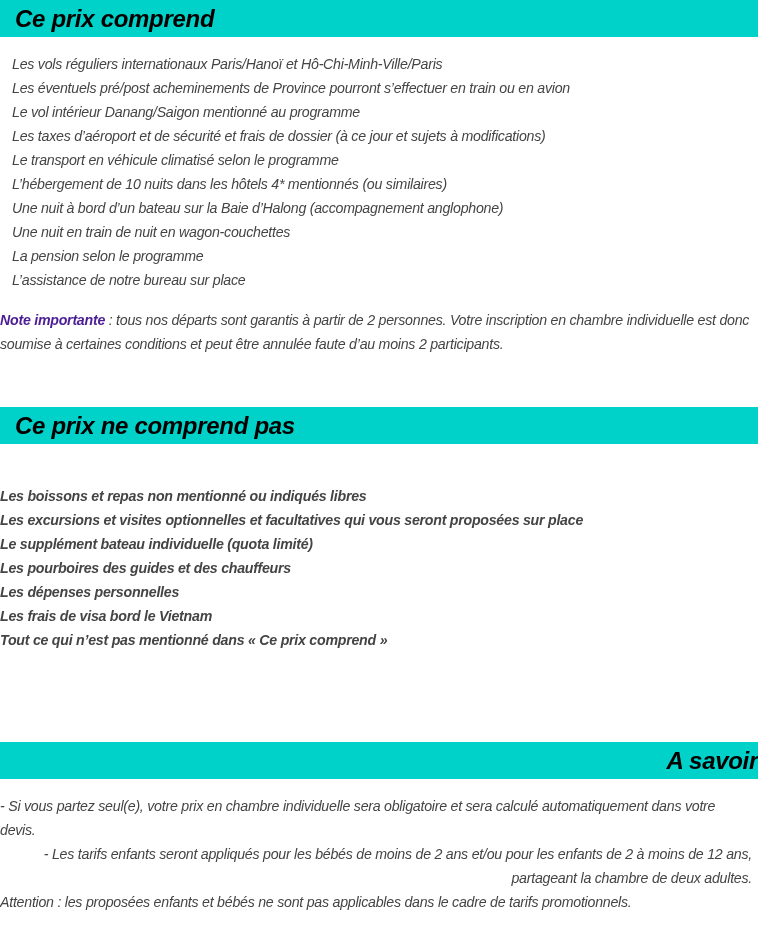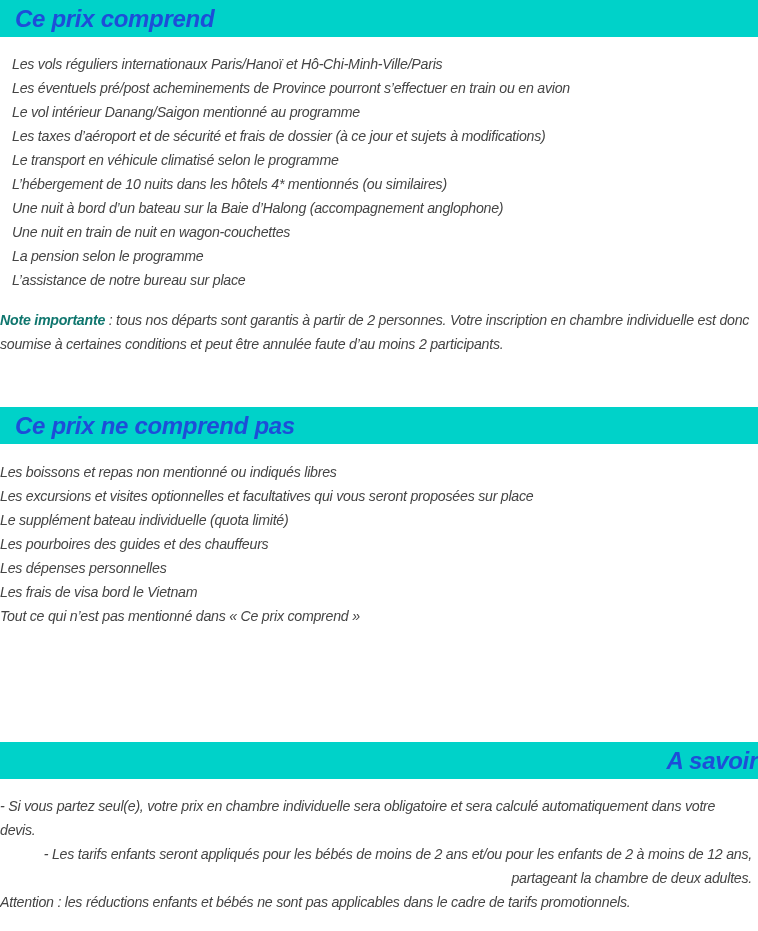--- a/index.html
+++ b/index.html
@@ -23,21 +23,21 @@
       background: #00d2c9;
       box-sizing: border-box;
       padding-left: 15px;
     }
     .section-header h2 {
       margin: 0;
       font-size: 24px;
       line-height: 37px;
       font-style: italic;
       font-weight: bold;
-      color: #1d4ed8;
+      color: #000000;
       letter-spacing: -0.3px;
     }
     .list {
       position: absolute;
       left: 0;
       width: 758px;
       margin: 0;
       padding: 0;
       list-style: none;
     }
@@ -54,21 +54,21 @@
       left: 0;
       width: 752px;
       margin: 0;
       font-size: 14.2px;
       line-height: 24px;
       font-style: italic;
       letter-spacing: -0.25px;
     }
     .para b {
       font-weight: bold;
-      color: #0f766e;
+      color: #4c1d95;
       text-align: center;
     }
   </style>
 </head>
 <body>
 
 <div class="section-header" style="top:0;">
   <h2>Ce prix comprend</h2>
 </div>
 
@@ -84,29 +84,29 @@
   <li>La pension selon le programme</li>
   <li>L’assistance de notre bureau sur place</li>
 </ul>
 
 <p class="para" style="top:308px;"><b>Note importante</b><span> : tous nos départs sont garantis à partir de 2 personnes. Votre inscription en chambre individuelle est donc soumise à certaines conditions et peut être annulée faute d’au moins 2 participants.</span></p>
 
 <div class="section-header" style="top:407px;">
   <h2>Ce prix ne comprend pas</h2>
 </div>
 
-<ul class="list" style="top:460px;">
+<ul class="list" style="top:484px;font-weight:bold;">
   <li>Les boissons et repas non mentionné ou indiqués libres</li>
   <li>Les excursions et visites optionnelles et facultatives qui vous seront proposées sur place</li>
   <li>Le supplément bateau individuelle (quota limité)</li>
   <li>Les pourboires des guides et des chauffeurs</li>
   <li>Les dépenses personnelles</li>
   <li>Les frais de visa bord le Vietnam</li>
   <li>Tout ce qui n’est pas mentionné dans « Ce prix comprend »</li>
 </ul>
 
 <div class="section-header" style="top:742px;text-align:right;">
   <h2>A savoir</h2>
 </div>
 
 <p class="para" style="top:794px;">- Si vous partez seul(e), votre prix en chambre individuelle sera obligatoire et sera calculé automatiquement dans votre devis.</p>
 <p class="para" style="top:842px;text-align:right;">- Les tarifs enfants seront appliqués pour les bébés de moins de 2 ans et/ou pour les enfants de 2 à moins de 12 ans, partageant la chambre de deux adultes.</p>
-<p class="para" style="top:890px;">Attention : les réductions enfants et bébés ne sont pas applicables dans le cadre de tarifs promotionnels.</p>
+<p class="para" style="top:890px;">Attention : les proposées enfants et bébés ne sont pas applicables dans le cadre de tarifs promotionnels.</p>
 
 </body></html>

